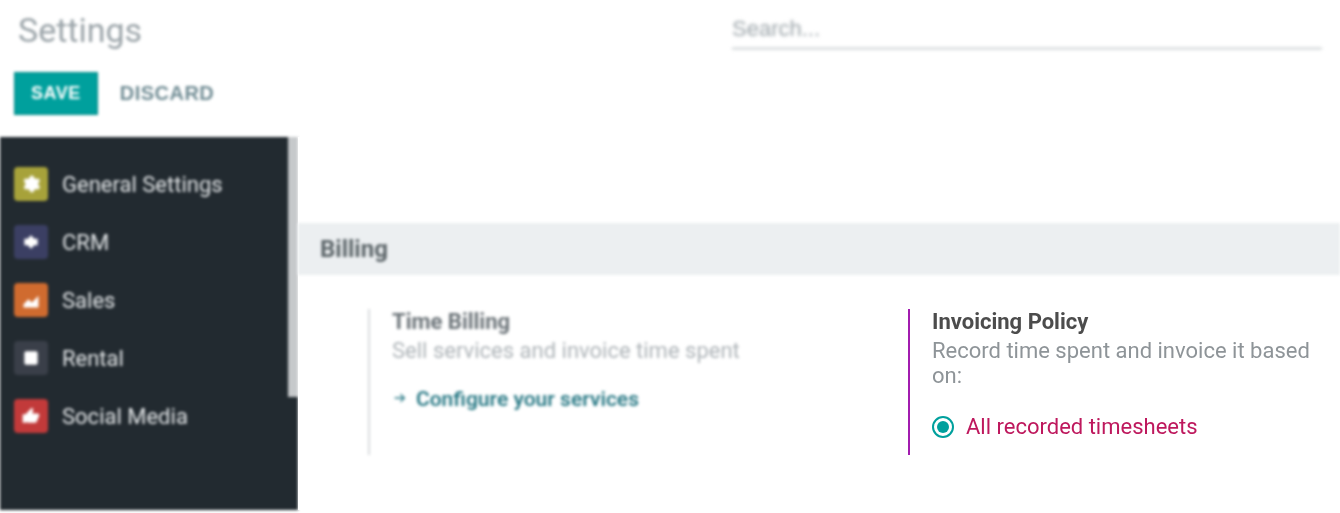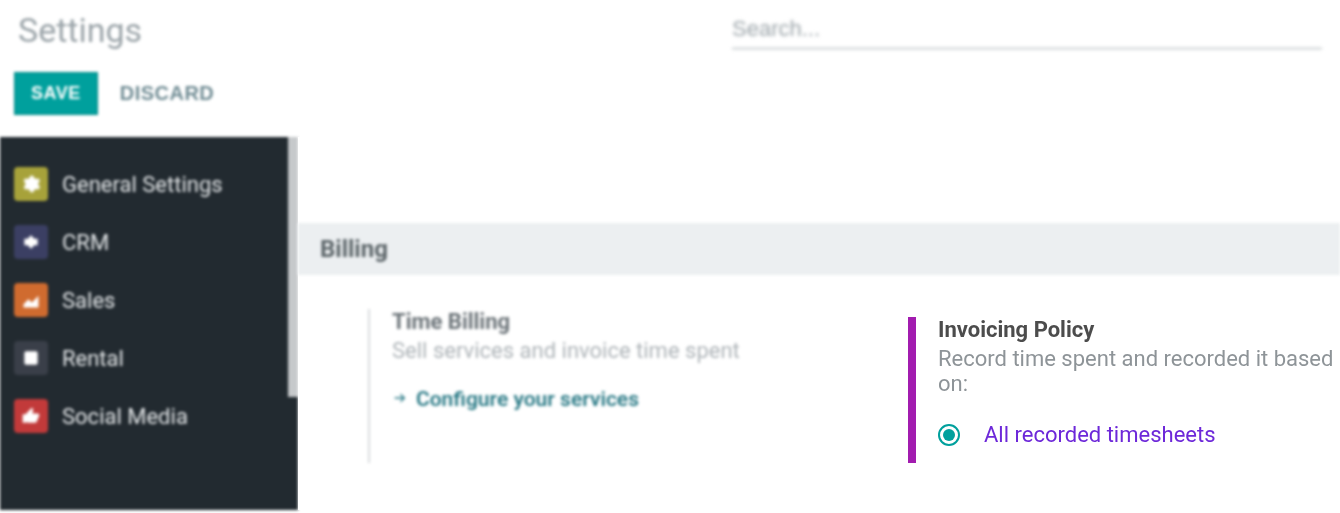--- a/index.html
+++ b/index.html
@@ -142,42 +142,41 @@
   .config-link {
     display: flex;
     align-items: center;
     gap: 8px;
     color: #2a7a86;
     font-size: 21px;
     font-weight: 600;
     cursor: pointer;
   }
   .col-right {
-    border-left: 8px solid #a21caf;
+    border-left: 2px solid #a21caf;
     padding-left: 22px;
     margin-left: 0;
-    margin-top: 8px;
   }
   .ip-title {
     font-size: 22px;
     font-weight: 700;
     color: #4c4c4c;
     margin-bottom: 4px;
   }
   .ip-desc {
     font-size: 22px;
     color: #8e9498;
     margin-bottom: 26px;
   }
   .radio-row {
     display: flex;
     align-items: center;
-    gap: 24px;
-    font-size: 22px;
-    color: #6d28d9;
+    gap: 12px;
+    font-size: 22px;
+    color: #be185d;
     margin-bottom: 16px;
     cursor: pointer;
   }
   .radio {
     width: 22px; height: 22px;
     border: 2px solid #8e9498;
     border-radius: 50%;
     display: flex; align-items: center; justify-content: center;
     flex-shrink: 0;
   }
@@ -268,21 +267,21 @@
             <svg width="16" height="16" viewBox="0 0 24 24" fill="#2a7a86">
                 <path d="M4 11h12l-4-4 1.4-1.4L20 12l-6.6 6.4L12 17l4-4H4z"></path>
               </svg>
           </span>
           <span>Configure your services</span>
         </div>
       </div>
 
       <div class="col-right">
         <div class="ip-title">Invoicing Policy</div>
-        <div class="ip-desc">Record time spent and recorded it based on:</div>
+        <div class="ip-desc">Record time spent and invoice it based on:</div>
 
         <div class="radio-row">
           <span class="radio selected"></span>
           <span>All recorded timesheets</span>
         </div>
 
       </div>
     </div>
   </div>
 </div>

